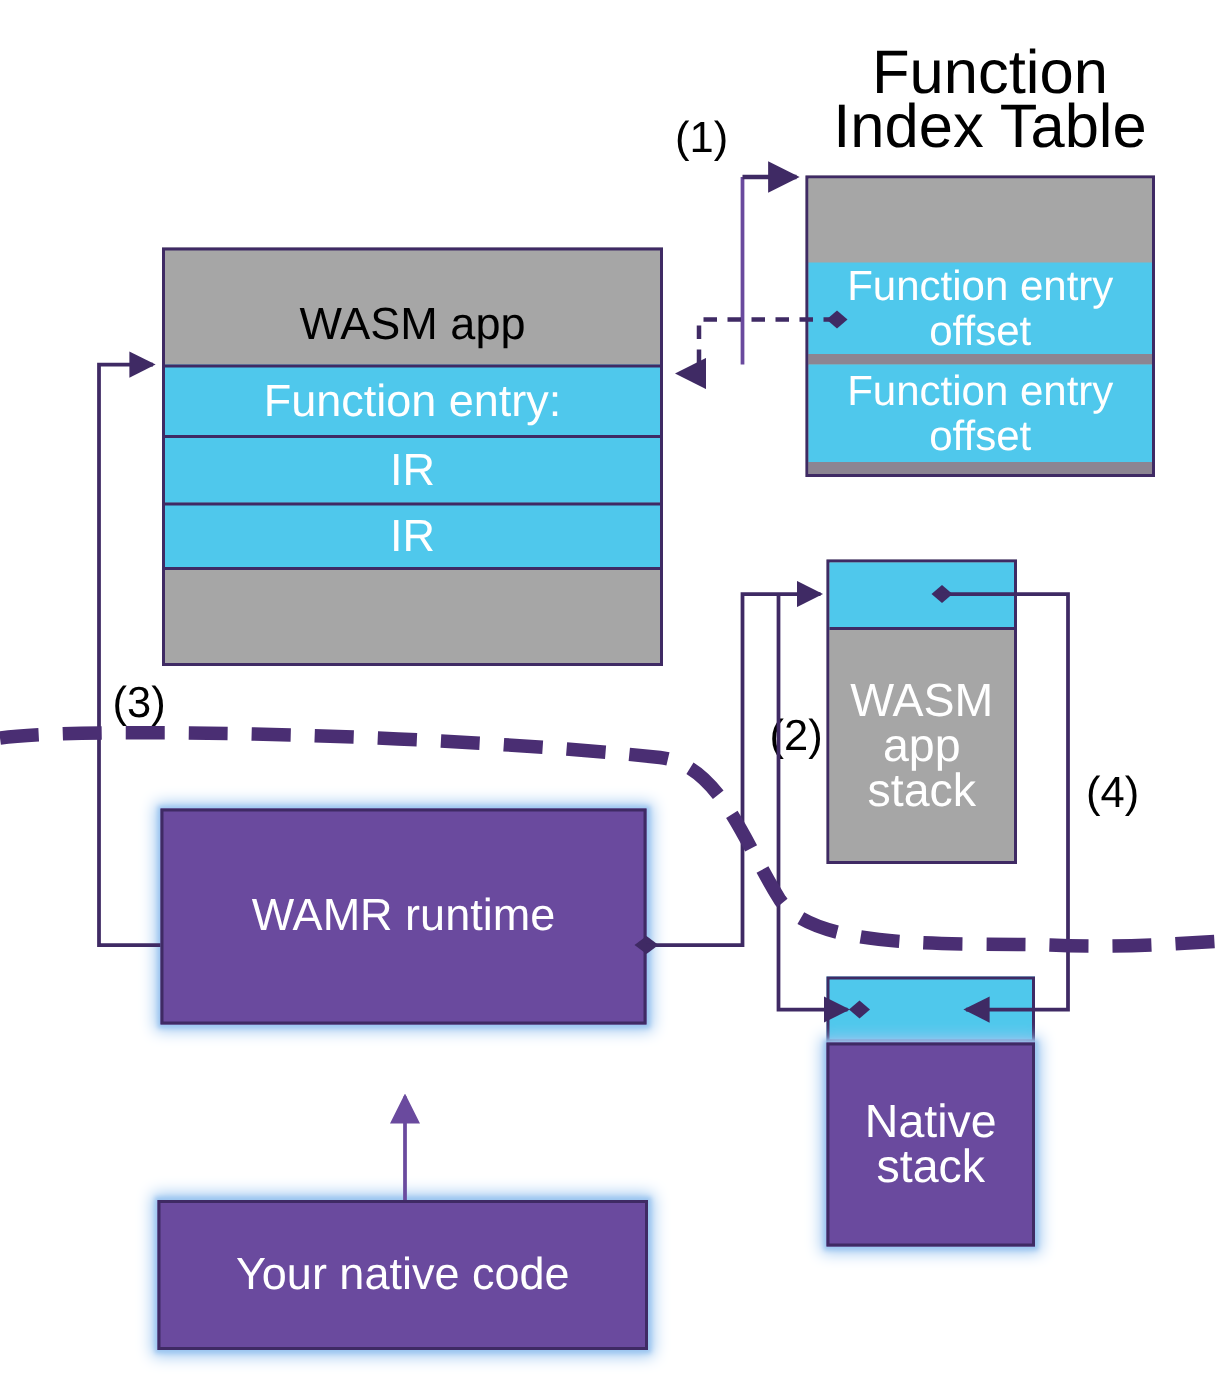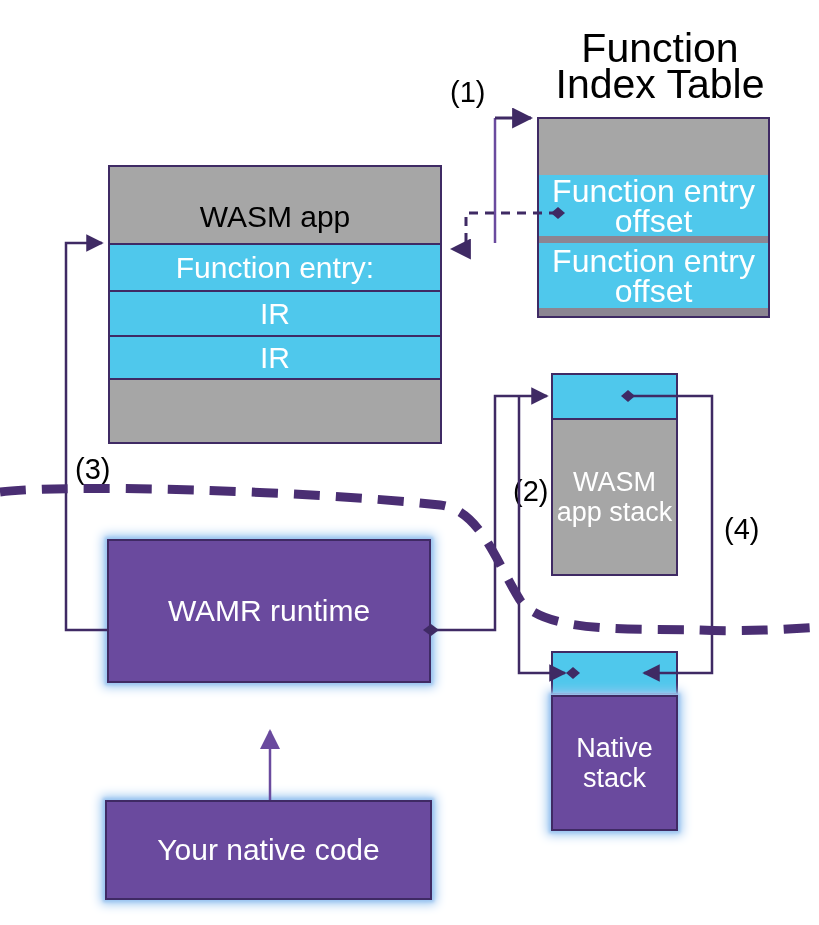--- a/index.html
+++ b/index.html
@@ -21,22 +21,22 @@
 
   .wt{color:#ffffff;}
   .bt{color:#000000;}
 
   .glow{box-shadow:0 0 10px 4px #9DC6F0, 0 0 3px 2px #9DC6F0;}
 
   .lbl{position:absolute;color:#000000;font-size:29px;line-height:1;white-space:nowrap;}
   .title{position:absolute;color:#000000;font-size:41px;line-height:36px;
          text-align:center;white-space:pre-line;}
   .t30{font-size:30px;}
-  .t26{font-size:32px;}
-  .t27{font-size:27px;}
+  .t26{font-size:28px;}
+  .t27{font-size:31px;}
   .lh{line-height:30px;}
 </style>
 </head>
 <body>
 
 <div id="canvas">
 
   <div class="title" style="left:540px;top:30px;width:240px;">Function
 Index Table</div>
 
@@ -62,21 +62,21 @@
     <div class="seg cyan t30 wt" style="left:0;top:168px;right:0;height:45px;border-top:2px solid #3F2A64;border-bottom:2px solid #3F2A64;">IR</div>
     <div class="seg gray" style="left:0;top:213px;right:0;bottom:0;"></div>
   </div>
 
   <div class="box" style="left:551px;top:373px;width:127px;height:203px;padding:0;display:block;background:#A6A6A6;">
     <div class="seg cyan" style="left:0;top:0;right:0;height:45px;border-bottom:2px solid #3F2A64;"></div>
     <div class="seg gray t27 wt lh" style="left:0;top:45px;right:0;bottom:0;white-space:pre-line;">WASM
 app stack</div>
   </div>
 
-  <div style="position:absolute;left:551px;top:651px;width:127px;height:180px;">
+  <div style="position:absolute;left:551px;top:651px;width:127px;height:180px;padding-left:12px;">
     <div class="seg cyan" style="left:0;top:0;right:0;height:44px;box-sizing:border-box;border:2px solid #3F2A64;"></div>
     <div class="seg purple glow t27 wt lh" style="left:0;top:44px;right:0;bottom:0;box-sizing:border-box;border:2px solid #3F2A64;white-space:pre-line;">Native
 stack</div>
   </div>
 
   <div class="box purple glow t30 wt" style="left:107px;top:539px;width:324px;height:144px;">WAMR runtime</div>
 
   <div class="box purple glow t30 wt" style="left:105px;top:800px;width:327px;height:100px;">Your native code</div>
 
   <svg class="svg-layer" viewBox="0 0 819 925">

